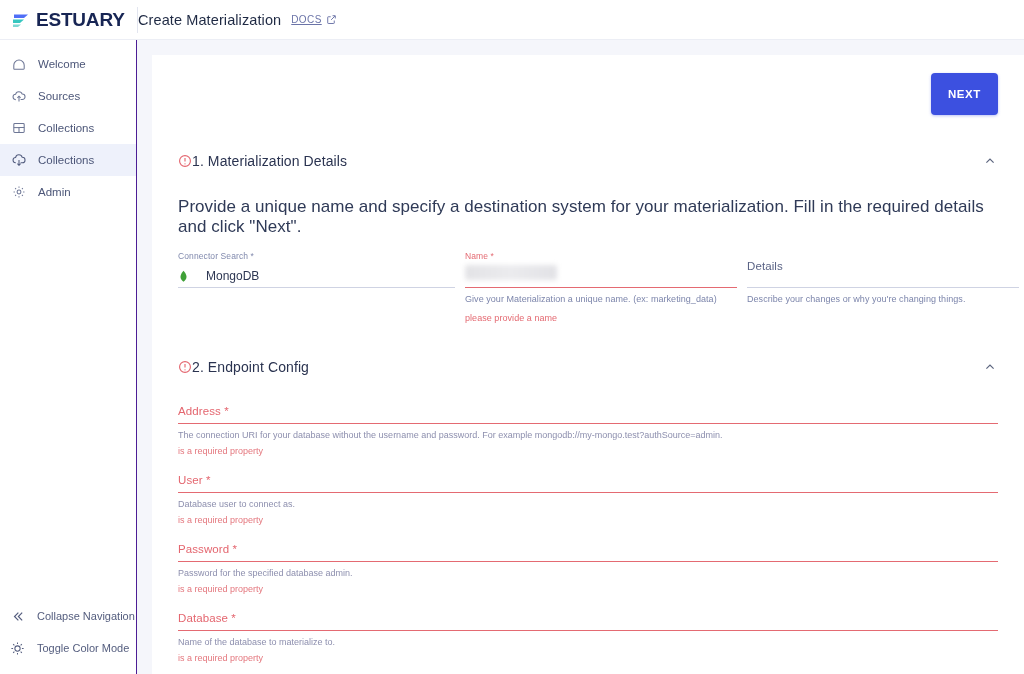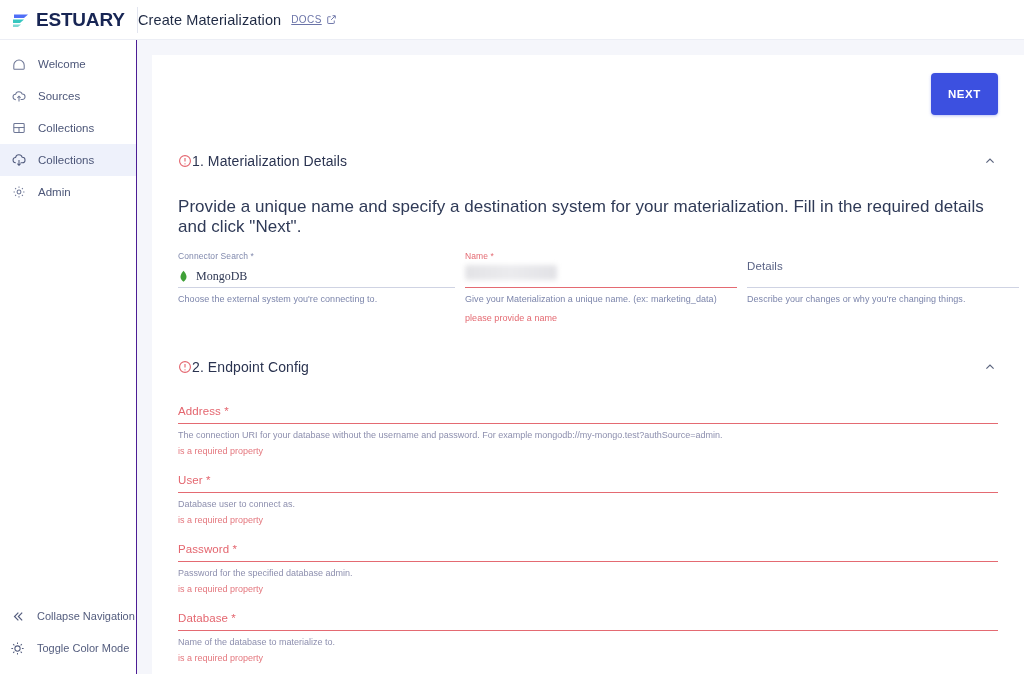--- a/index.html
+++ b/index.html
@@ -104,22 +104,22 @@
 
   
   .field-grid {
     display: grid; grid-template-columns: 277px 10px 272px 10px 272px;
     margin-top: 14px;
   }
   .field { position: relative; }
   .field-label { font-size: 8.5px; color: #8089ad; letter-spacing: 0.1px; }
   .field-label.err { color: #e46a72; }
   .field-value {
-    height: 22px; display: flex; align-items: center; gap: 7px;
-    font-size: 12px; color: #2e3753; margin-top: 4px; font-family: Liberation Serif, serif;
+    height: 22px; display: flex; align-items: center; gap: 17px;
+    font-size: 12px; color: #2e3753; margin-top: 4px;
   }
   .field-value.empty { height: 22px; }
   .leaf-icon { width: 11px; height: 13px; display: block; }
   .underline { height: 1px; background: #cfd3e3; }
   .underline.err { background: #e46a72; }
   .redact {
     position: absolute; left: 0; top: 14px;
     width: 92px; height: 15px;
     background: linear-gradient(90deg,#e3e3e6,#ebebee,#e2e2e6);
     filter: blur(2.5px); border-radius: 2px;
@@ -257,21 +257,20 @@
 
           <div class="field">
             <div class="field-label">Connector Search *</div>
             <div class="field-value">
               <svg class="leaf-icon" viewBox="0 0 12 14">
                 <path d="M6 0.6C7.9 3 9.3 5 9.3 7.4c0 2.3-1.4 4-3.3 5.3-1.9-1.3-3.3-3-3.3-5.3C2.7 5 4.1 3 6 0.6z" fill="#3fa037"></path>
               </svg>
               <span>MongoDB</span>
             </div>
             <div class="underline"></div>
-            <div class="help">Choose the external system you're connecting to.</div>
           </div>
           <div></div>
 
           <div class="field">
             <div class="field-label err">Name *</div>
             <div class="field-value empty"></div>
             <div class="redact"></div>
             <div class="underline err"></div>
             <div class="help">Give your Materialization a unique name. (ex: marketing_data)</div>
             <div class="help err">please provide a name</div>

